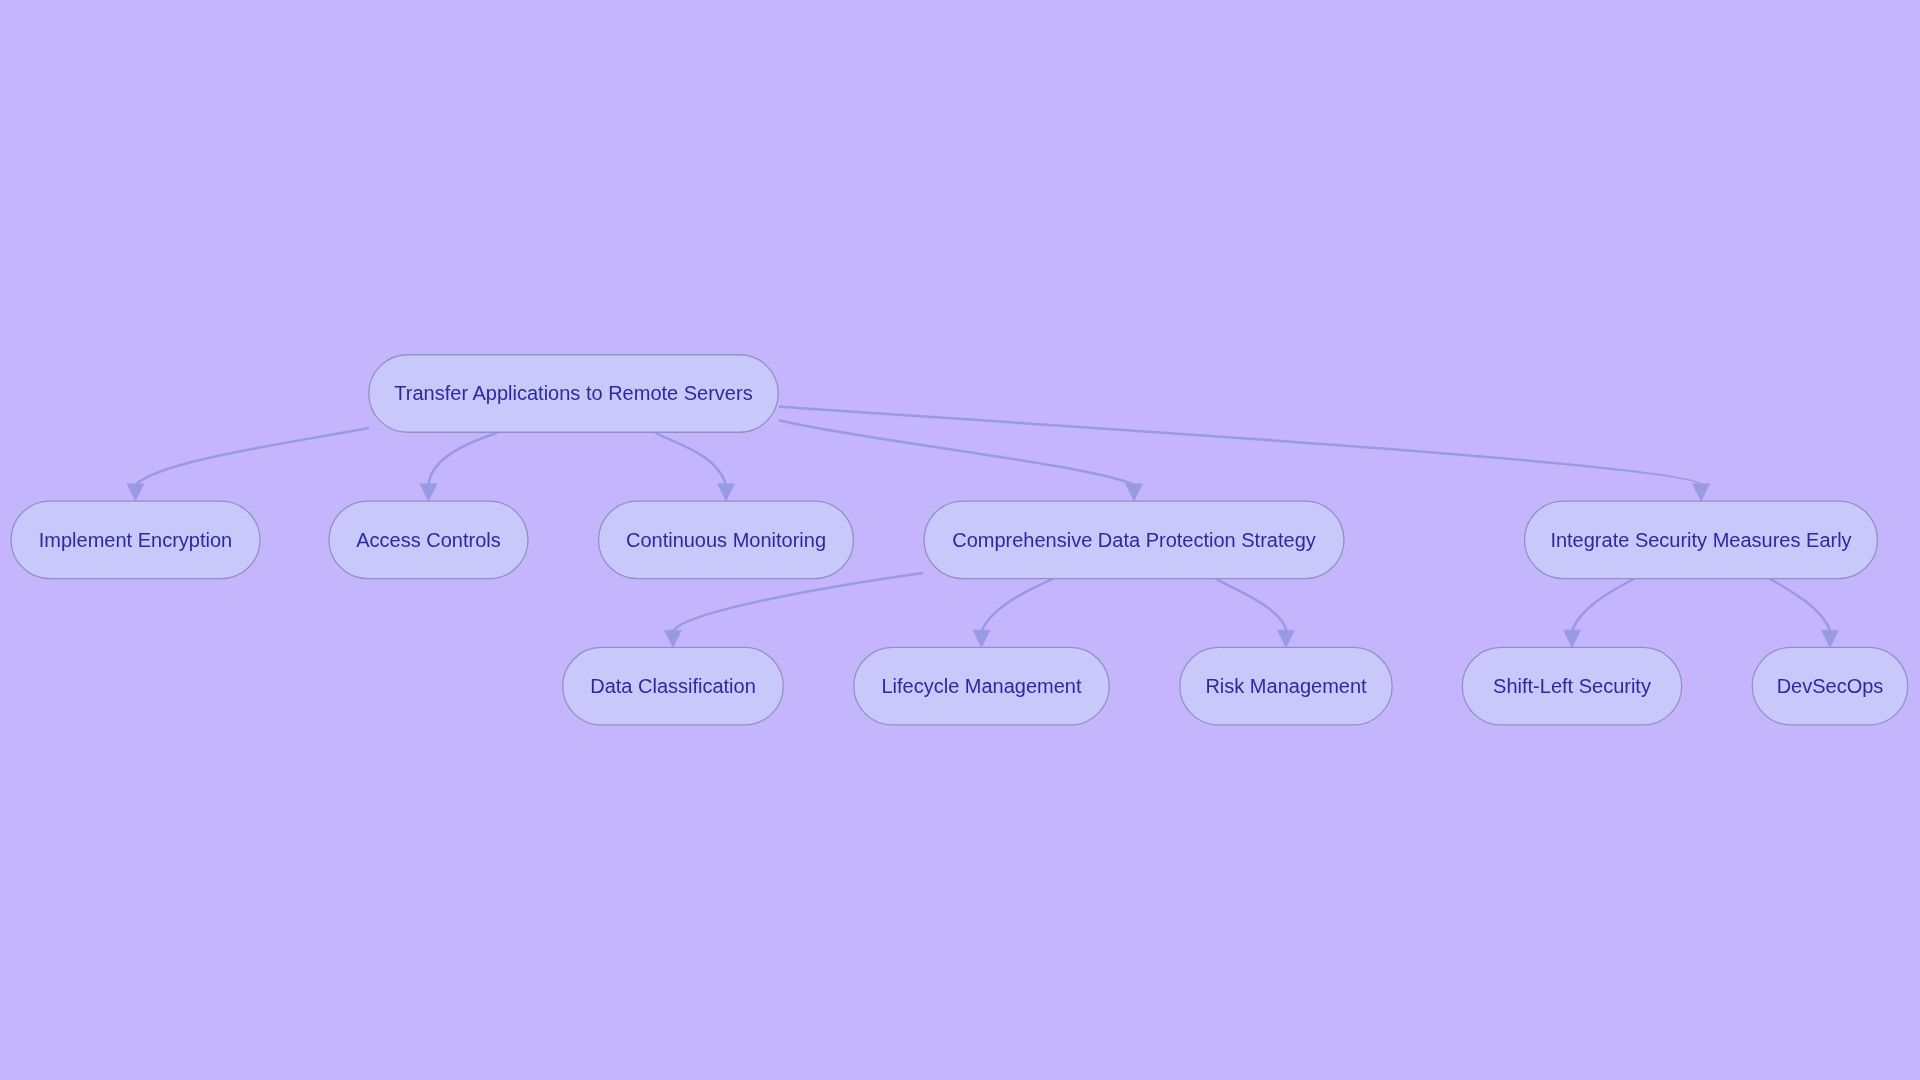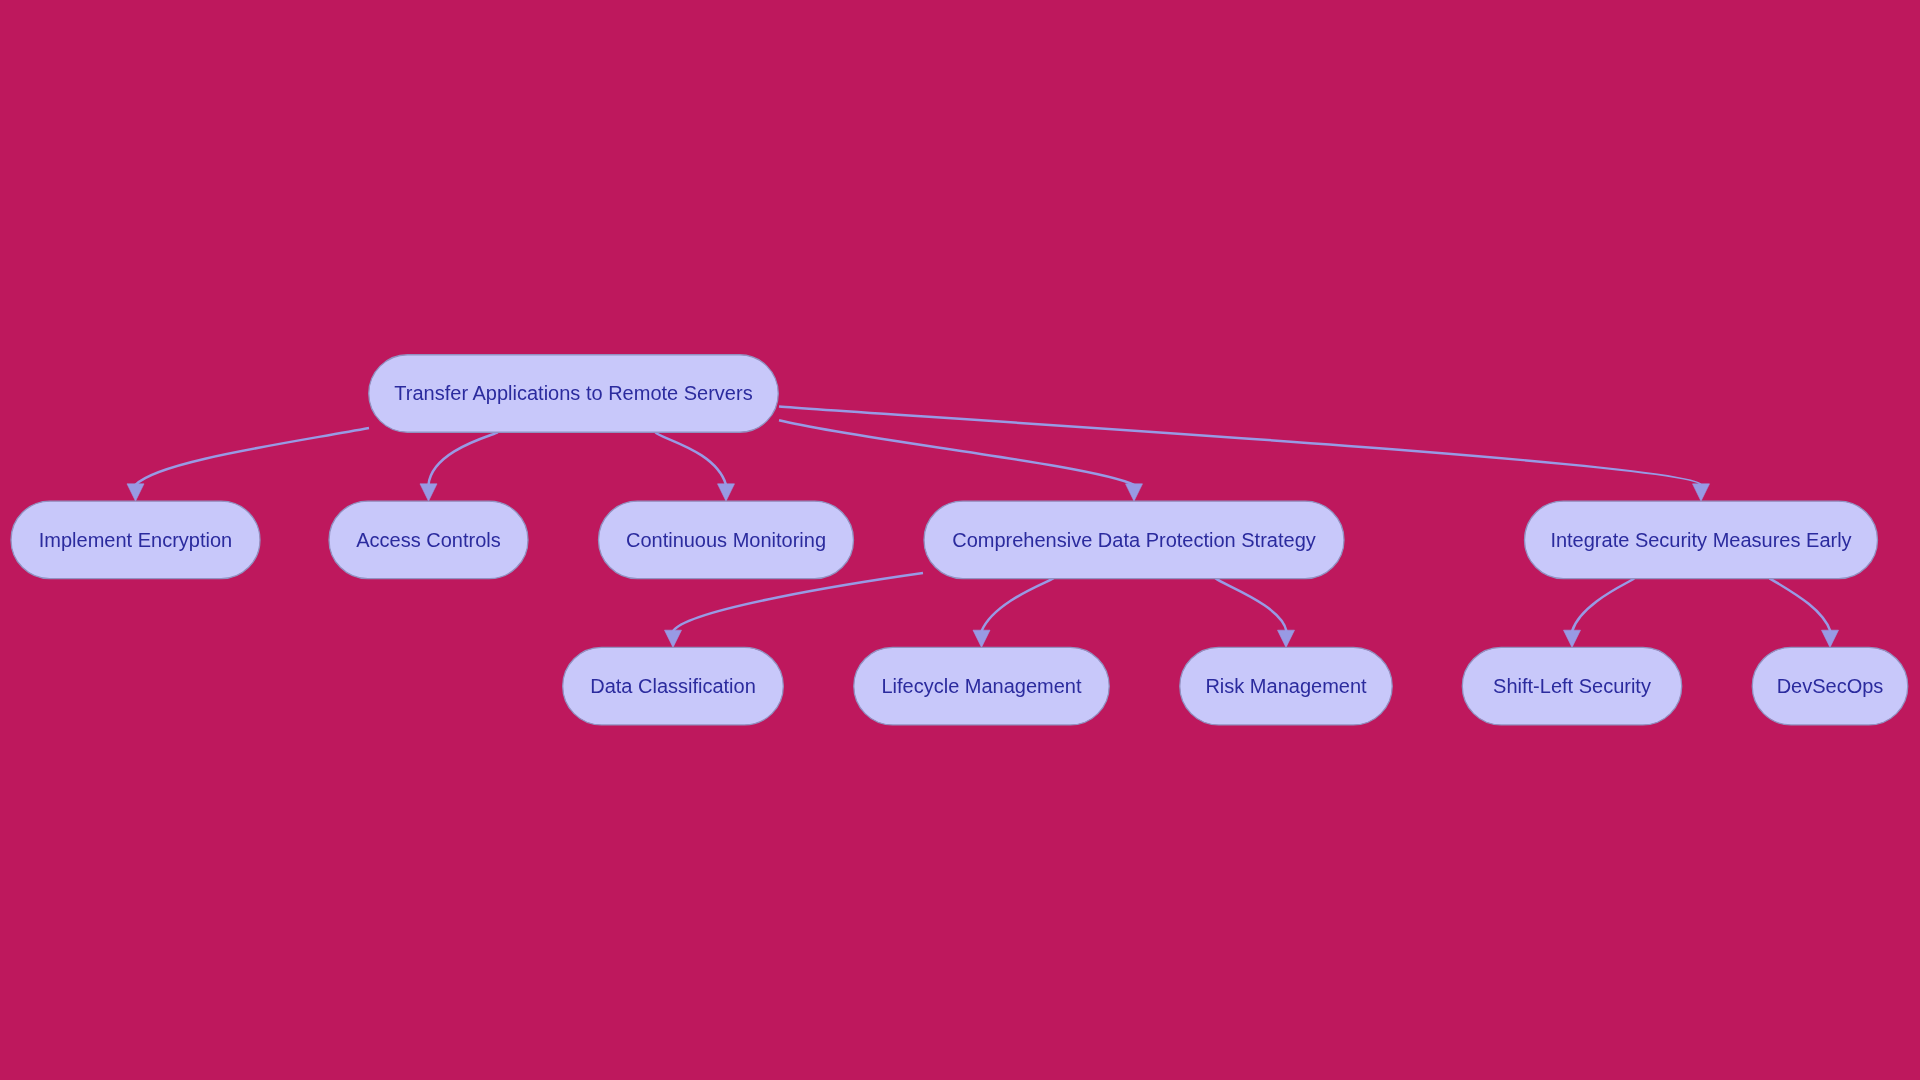--- a/index.html
+++ b/index.html
@@ -1,19 +1,19 @@
 <!DOCTYPE html>
 <html><head>
 <meta charset="utf-8">
 <title>Flowchart</title>
 <style>
   html,body{margin:0;padding:0;background:#ffffff;}
   body{width:1920px;height:1080px;overflow:hidden;
        font-family:"Liberation Sans",sans-serif;}
-  #canvas{position:relative;width:1920px;height:1080px;background:#be185d;}
+  #canvas{position:relative;width:1920px;height:1080px;background:#c4b5fd;}
   svg.diagram{position:absolute;left:0;top:0;width:1920px;height:1080px;display:block;}
   .node-shape{fill:#c8c8fa;stroke:#9292c2;stroke-width:1.3;}
   .node-label{fill:#2b2b9e;font-family:"Liberation Sans",sans-serif;font-size:20px;
               text-anchor:middle;white-space:pre;}
   .edge-path{fill:none;stroke:#989ae4;stroke-width:2.5;stroke-linecap:butt;}
   .edge-arrow{fill:#989ae4;stroke:#989ae4;stroke-width:0.6;stroke-linejoin:miter;}
 </style>
 </head>
 <body>
 

